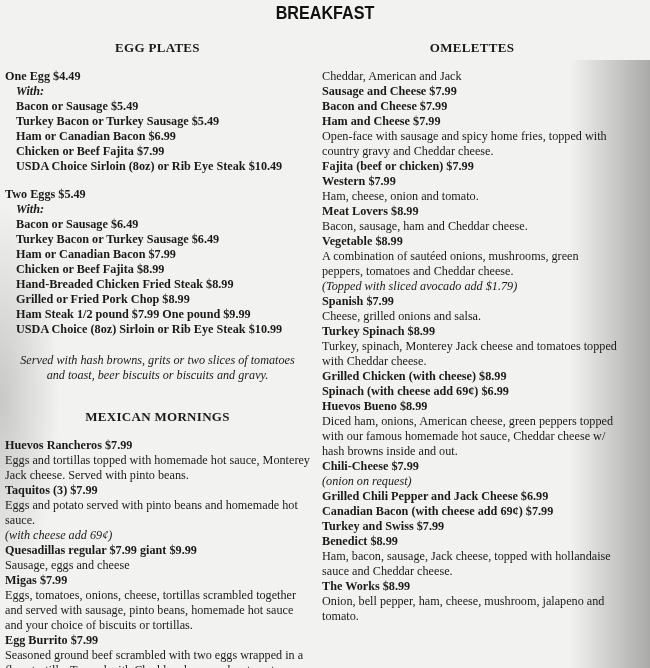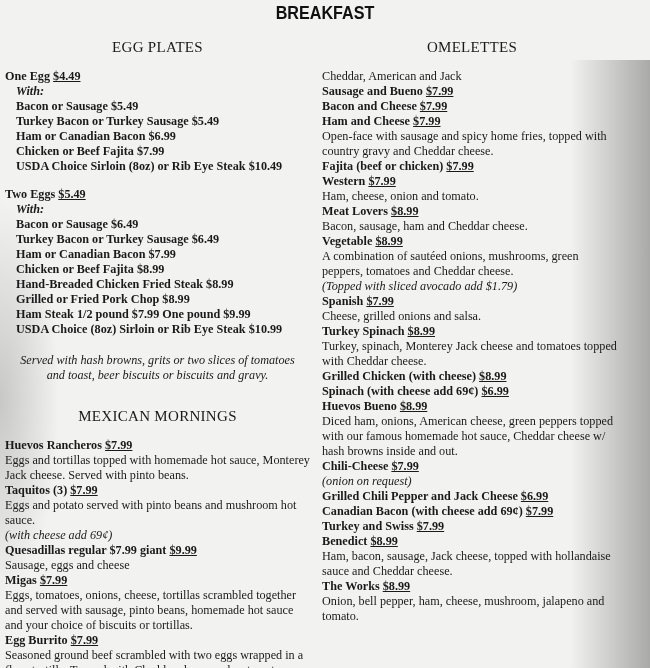--- a/index.html
+++ b/index.html
@@ -18,24 +18,24 @@
   }
   .title {
     position:absolute; top:2px; left:0; width:650px; text-align:center;
     font-family:"Liberation Sans", sans-serif; font-weight:bold; font-size:19px;
     letter-spacing:0px; transform:scaleX(0.85); color:#111;
   }
   .col { position:absolute; top:40px; font-size:12.2px; line-height:15px; }
   .col-left { left:5px; width:305px; }
   .col-right { left:322px; width:300px; }
   .section-head {
-    text-align:center; font-weight:normal; font-size:15px; margin:0 0 14px 0; letter-spacing:0.3px;
+    text-align:center; font-weight:bold; font-size:13px; margin:0 0 14px 0; letter-spacing:0.3px;
   }
   .item-name { font-weight:bold; }
-  .price { font-weight:bold;text-decoration:underline; }
+  .price { font-weight:bold; }
   .desc { font-weight:normal; }
   .note { font-style:italic; }
   .with { font-style:italic; padding-left:11px;font-weight:bold; }
   .sub { padding-left:11px; font-weight:bold; }
   .block { margin-bottom:13px; }
   .served { text-align:center; font-style:italic; margin:16px 0 26px 0; }
   .row { display:block; }
 </style>
 </head>
 <body>
@@ -77,21 +77,21 @@
   </div>
 
   <div class="section-head">MEXICAN MORNINGS</div>
   <div id="mexican-list">
       <div>
         <div><span class="item-name">Huevos Rancheros </span><span class="price">$7.99</span></div>
         <div class="desc">Eggs and tortillas topped with homemade hot sauce, Monterey Jack cheese. Served with pinto beans.</div>
       </div>
       <div>
         <div><span class="item-name">Taquitos (3) </span><span class="price">$7.99</span></div>
-        <div class="desc">Eggs and potato served with pinto beans and mushroom hot sauce.</div>
+        <div class="desc">Eggs and potato served with pinto beans and homemade hot sauce.</div>
         <div class="note">(with cheese add 69¢)</div>
       </div>
       <div>
         <div><span class="item-name">Quesadillas regular $7.99 giant </span><span class="price">$9.99</span></div>
         <div class="desc">Sausage, eggs and cheese</div>
       </div>
       <div>
         <div><span class="item-name">Migas </span><span class="price">$7.99</span></div>
         <div class="desc">Eggs, tomatoes, onions, cheese, tortillas scrambled together and served with sausage, pinto beans, homemade hot sauce and your choice of biscuits or tortillas.</div>
       </div>
@@ -102,21 +102,21 @@
     </div>
 </div>
 
 <div class="col col-right">
   <div class="section-head">OMELETTES</div>
   <div id="omelette-list">
       <div>
         <div class="desc">Cheddar, American and Jack</div>
       </div>
       <div>
-        <div><span class="item-name">Sausage and Bueno </span><span class="price">$7.99</span></div>
+        <div><span class="item-name">Sausage and Cheese </span><span class="price">$7.99</span></div>
       </div>
       <div>
         <div><span class="item-name">Bacon and Cheese </span><span class="price">$7.99</span></div>
       </div>
       <div>
         <div><span class="item-name">Ham and Cheese </span><span class="price">$7.99</span></div>
       </div>
       <div>
         <div class="desc">Open-face with sausage and spicy home fries, topped with country gravy and Cheddar cheese.</div>
       </div>

